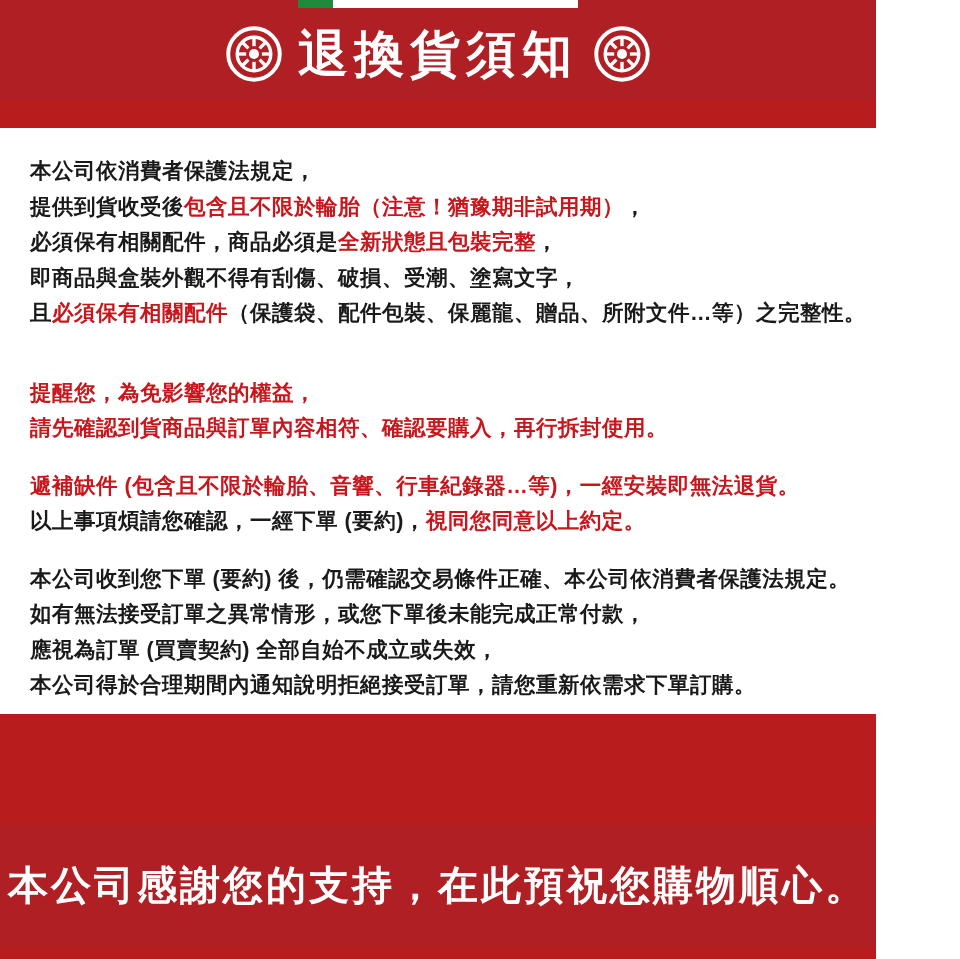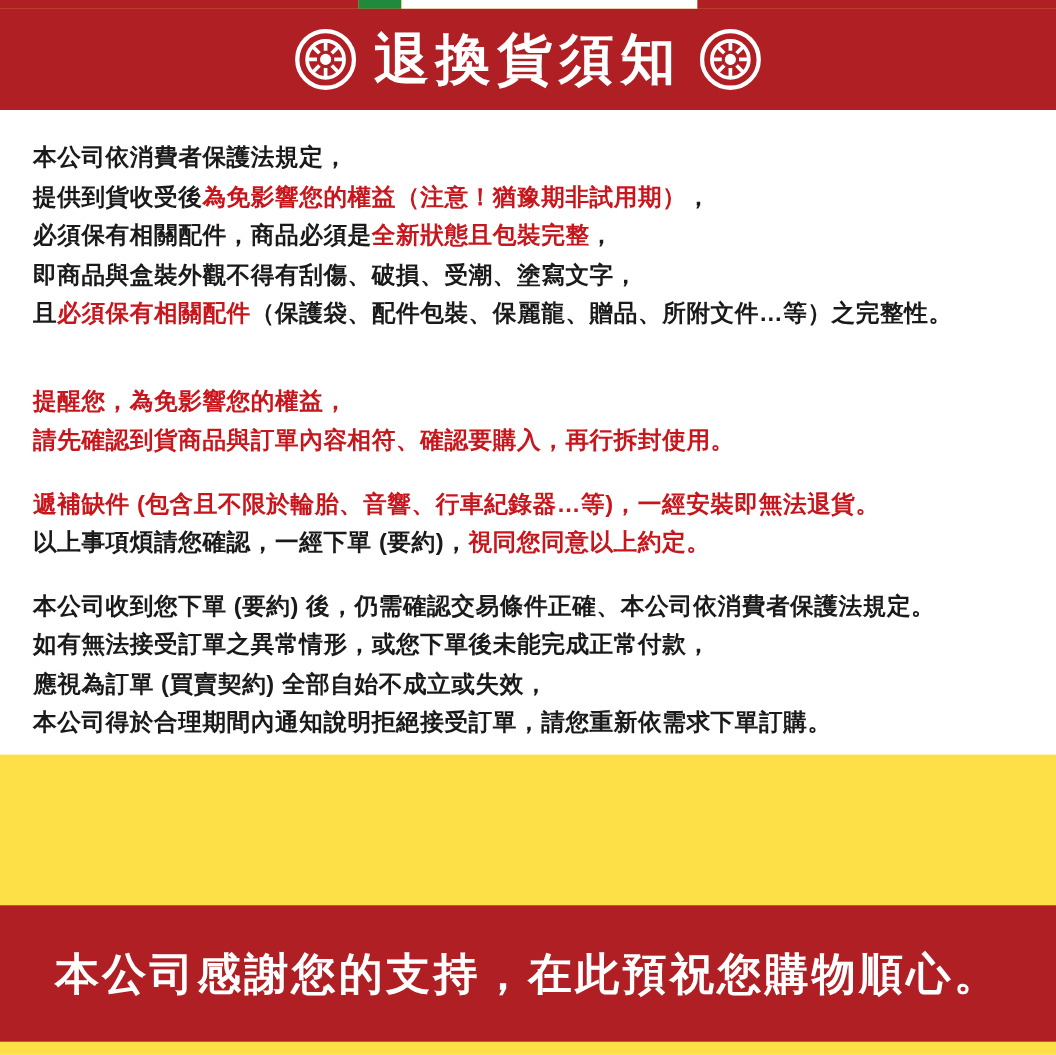--- a/index.html
+++ b/index.html
@@ -8,23 +8,23 @@
   }
   body {
     width: 960px;
     height: 959px;
     background: #ffffff;
     font-family: "Liberation Sans", "DejaVu Sans", sans-serif;
     overflow: hidden;
   }
   .page {
     position: relative;
-    width: 960px;
+    width: 876px;
     height: 959px;
-    background: #fde047;
+    background: #b91c1c;
     box-sizing: border-box;
   }
 
   
   .top-strip {
     display: flex;
     width: 100%;
     height: 8px;
   }
   .top-strip .seg {
@@ -56,20 +56,21 @@
   .wheel-icon {
     width: 56px;
     height: 56px;
     flex: 0 0 auto;
   }
 
   
   .content {
     padding: 26px 30px 10px 30px;
     background: #ffffff;
+    margin-top: 28px;
   }
   .para {
     margin: 0 0 0 0;
   }
   .line {
     font-size: 21.5px;
     line-height: 35.5px;
     font-weight: bold;
     color: #1a1a1a;
     white-space: nowrap;
@@ -151,21 +152,21 @@
           <line x1="70" y1="30" x2="60" y2="40"></line>
           <line x1="40" y1="60" x2="30" y2="70"></line>
         </g>
       </svg>
     </span>
   </div>
 
   <div class="content" id="policy-content">
       <div class="para">
         <div class="line"><span class="blk">本公司依消費者保護法規定，</span></div>
-        <div class="line"><span class="blk">提供到貨收受後</span><span class="hl">為免影響您的權益（注意！猶豫期非試用期）</span><span class="blk">，</span></div>
+        <div class="line"><span class="blk">提供到貨收受後</span><span class="hl">包含且不限於輪胎（注意！猶豫期非試用期）</span><span class="blk">，</span></div>
         <div class="line"><span class="blk">必須保有相關配件，商品必須是</span><span class="hl">全新狀態且包裝完整</span><span class="blk">，</span></div>
         <div class="line"><span class="blk">即商品與盒裝外觀不得有刮傷、破損、受潮、塗寫文字，</span></div>
         <div class="line"><span class="blk">且</span><span class="hl">必須保有相關配件</span><span class="blk">（保護袋、配件包裝、保麗龍、贈品、所附文件…等）之完整性。</span></div>
       </div>
       <div class="gap"></div>
       <div class="gap"></div>
       <div class="para">
         <div class="line"><span class="hl">提醒您，為免影響您的權益，</span></div>
         <div class="line"><span class="hl">請先確認到貨商品與訂單內容相符、確認要購入，再行拆封使用。</span></div>
       </div>

